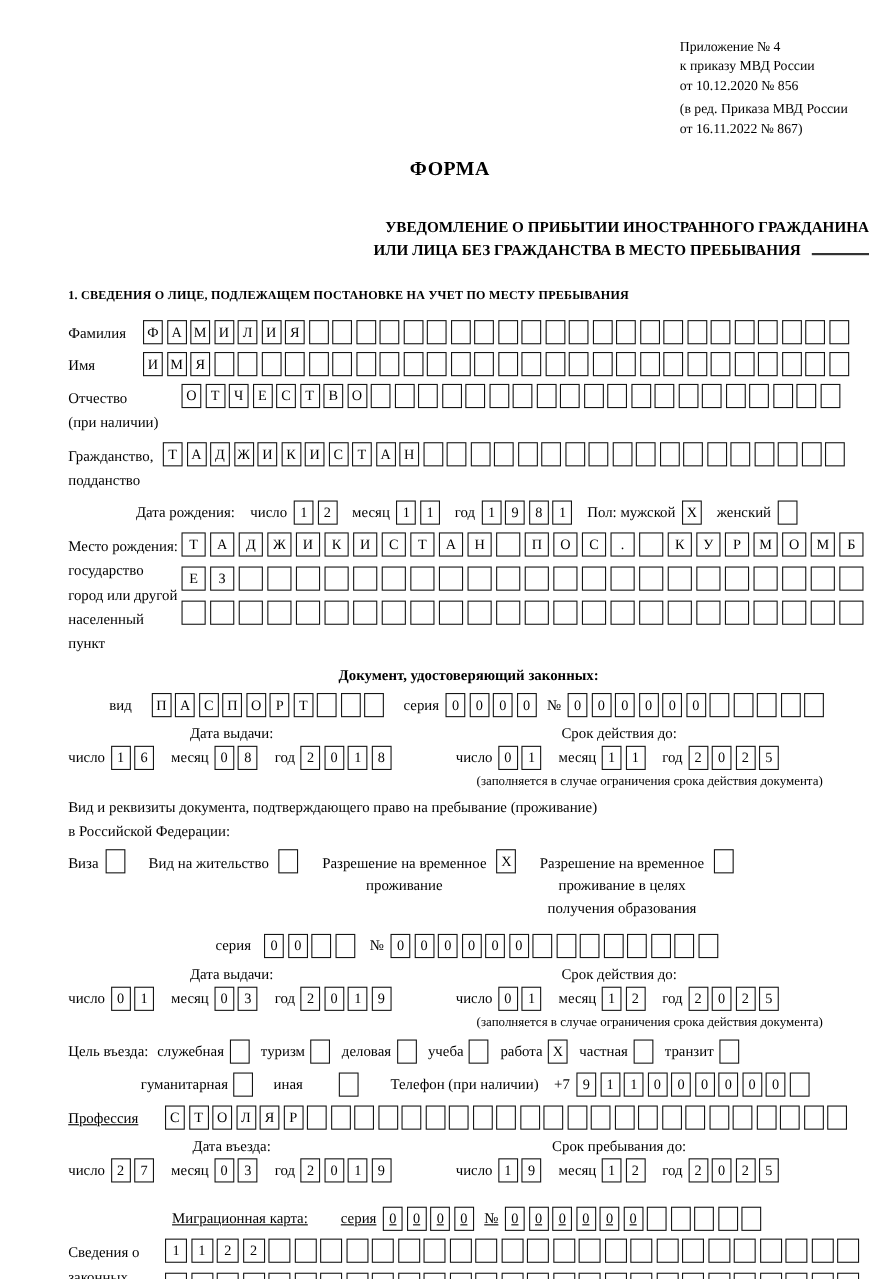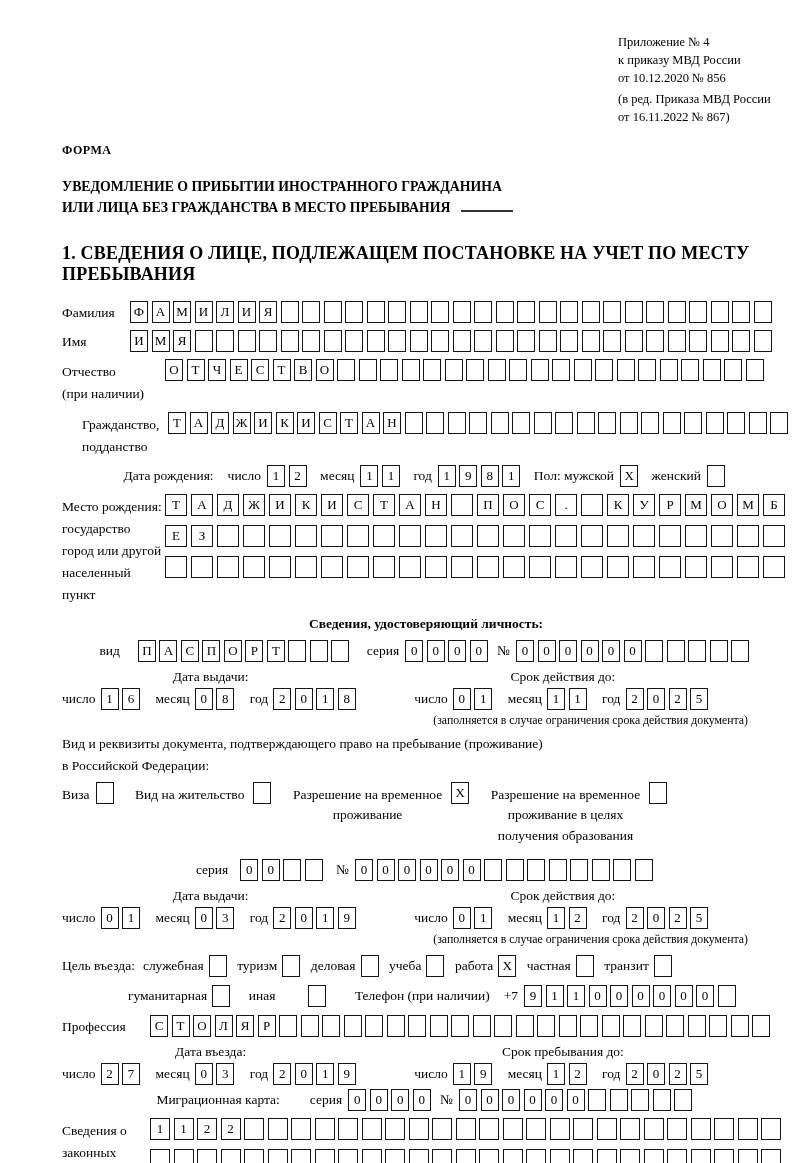--- a/index.html
+++ b/index.html
@@ -2,43 +2,43 @@
 <html lang="ru"><head>
 <meta charset="utf-8">
 <style>
   html,body { margin:0; padding:0; background:#fff; }
   body { width:800px; font-family:"Liberation Serif", serif; color:#000; font-size:13.5px; }
   .page { width:800px; min-height:1163px; box-sizing:border-box; padding:34px 10px 20px 62px; background:#fff; }
 
   
   .appendix { margin-left:556px; width:232px; font-size:12.5px; line-height:1.42; }
   .appendix .note { margin-top:4px; }
-  .forma { text-align:left; padding-right:34px; font-weight:bold; font-size:12px; margin-top:16px; letter-spacing:0.5px; }
-
-  .title { text-align:left; font-weight:bold; font-size:13.8px; margin-top:18px; line-height:1.55; }
+  .forma { text-align:center; padding-right:34px; font-weight:bold; font-size:18px; margin-top:16px; letter-spacing:0.5px; }
+
+  .title { text-align:right; font-weight:bold; font-size:13.8px; margin-top:32px; line-height:1.55; }
   .title .uline { display:inline-block; width:52px; border-bottom:2px solid #333; height:12px; margin-left:10px; }
 
-  .section1 { font-weight:bold; font-size:18px; margin-top:24px; margin-bottom:16px; letter-spacing:0.2px; }
+  .section1 { font-weight:bold; font-size:11px; margin-top:24px; margin-bottom:16px; letter-spacing:0.2px; }
 
   
   .row { display:flex; align-items:flex-start; margin-bottom:7px; }
   .lbl { padding-top:4px; flex:none; }
   .lblcol { flex:none; line-height:22px; padding-top:2px; }
   .cellrow { display:flex; flex:none; }
   .cell { box-sizing:border-box; flex:none; width:18px; height:22px; border:1.5px solid #151515;
           margin-right:3.5px; display:flex; align-items:center; justify-content:center;
           font-size:13px; background:#fff; }
   .w22 .cell { width:22px; margin-right:4px; }
   .w20 .cell { width:20px; margin-right:3.5px; }
   .stack { display:flex; flex-direction:column; }
   .stack .cellrow { margin-bottom:9px; }
 
   .lbl-lastname { width:68px; }
   .lbl-patr { width:103px; }
-  .lbl-cit { width:86px;margin-left:20px; }
+  .lbl-cit { width:86px; }
   .lbl-birthpl { width:103px; }
 
   
   .inline { display:flex; align-items:center; margin-bottom:7px; flex-wrap:nowrap;justify-content:center; }
   .inline .t { flex:none; margin-right:6px; }
   .inline .g { margin-left:10px; }
 
   .doc-header { text-align:center; font-weight:bold; margin:10px 0 8px 0; }
 
   .dates-row { display:flex; }
@@ -344,21 +344,21 @@
           <span class="cell"></span>
           <span class="cell"></span>
           <span class="cell"></span>
           <span class="cell"></span>
           <span class="cell"></span>
           <span class="cell"></span>
         </span>
     </span>
   </div>
 
-  <div class="doc-header">Сведения, удостоверяющий личность:</div>
+  <div class="doc-header">Документ, удостоверяющий законных:</div>
 
   <div class="inline">
     <span class="t" style="margin-right:18px;">вид</span>
     <span class="cellrow">
         <span class="cell">П</span>
         <span class="cell">А</span>
         <span class="cell">С</span>
         <span class="cell">П</span>
         <span class="cell">О</span>
         <span class="cell">Р</span>
@@ -615,21 +615,21 @@
         <span class="cell">0</span>
         <span class="cell">0</span>
         <span class="cell">0</span>
         <span class="cell">0</span>
         <span class="cell">0</span>
         <span class="cell"></span>
       </span>
   </div>
 
   <div class="row">
-    <span class="lbl" style="width:88px;">Профессия</span>
+    <span class="lbl" style="width:88px;text-decoration:underline;">Профессия</span>
     <span class="cellrow">
         <span class="cell">С</span>
         <span class="cell">Т</span>
         <span class="cell">О</span>
         <span class="cell">Л</span>
         <span class="cell">Я</span>
         <span class="cell">Р</span>
         <span class="cell"></span>
         <span class="cell"></span>
         <span class="cell"></span>
@@ -696,21 +696,21 @@
         <span class="cellrow">
             <span class="cell">2</span>
             <span class="cell">0</span>
             <span class="cell">2</span>
             <span class="cell">5</span>
           </span>
       </div>
     </div>
   </div>
 
-  <div class="inline" style="margin-top:4px;">
+  <div class="inline" style="margin-top:22px;text-decoration:underline;">
     <span class="t" style="margin-right:30px;">Миграционная карта:</span>
     <span class="t">серия</span>
     <span class="cellrow">
         <span class="cell">0</span>
         <span class="cell">0</span>
         <span class="cell">0</span>
         <span class="cell">0</span>
       </span>
     <span class="t" style="margin-left:6px;">№</span>
     <span class="cellrow">

